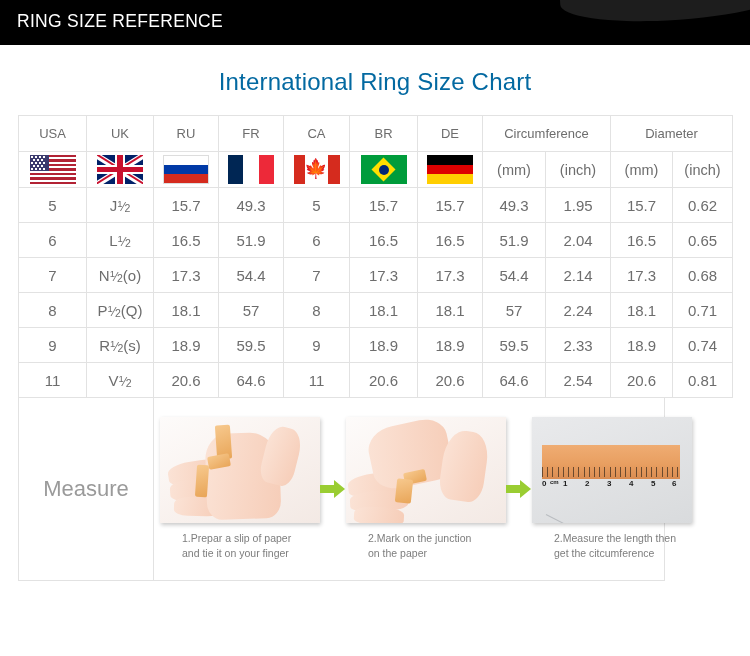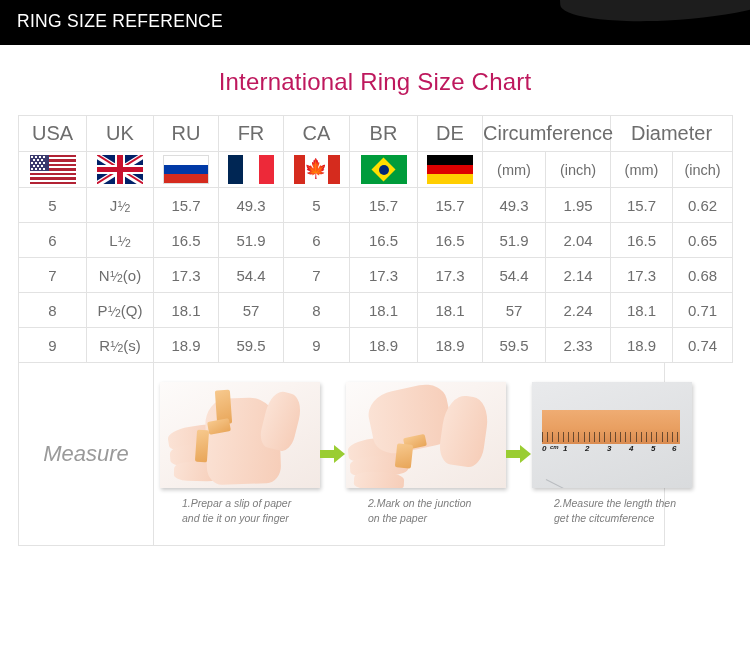--- a/index.html
+++ b/index.html
@@ -30,21 +30,21 @@
     left: 17px; top: 11px;
     color: #fff;
     font-size: 17.5px;
     letter-spacing: .3px;
     white-space: nowrap;
   }
 
   
   .chart-title {
     text-align: center;
-    color: #be185d;
+    color: #0369a1;
     font-size: 24px;
     font-weight: 400;
     padding-top: 23px;
     padding-bottom: 19px;
     letter-spacing: .2px;
   }
 
   
   .table-wrap { padding: 0 18px; }
   table.size-chart {
@@ -52,21 +52,21 @@
     border-collapse: collapse;
     table-layout: fixed;
   }
   table.size-chart td, table.size-chart th {
     border: 1px solid #e2e2e2;
     text-align: center;
     vertical-align: middle;
     color: #6d6d6d;
     font-weight: 400;
   }
-  .hdr-name { height: 36px; font-size: 20px; color: #8b8b8b; }
+  .hdr-name { height: 36px; font-size: 13px; color: #8b8b8b; }
   .hdr-flag { height: 36px; padding: 0; }
   .unit     { height: 36px; font-size: 14.5px; color: #8b8b8b; }
   .data-row td { height: 35px; font-size: 15px; color: #606060; }
 
   
   col.c-usa  { width: 68px; }
   col.c-uk   { width: 67px; }
   col.c-ru   { width: 65px; }
   col.c-fr   { width: 65px; }
   col.c-ca   { width: 66px; }
@@ -166,21 +166,20 @@
   
   .flag-de { background: linear-gradient(to bottom,
       #000 0 33.33%, #DD0000 33.33% 66.66%, #FFCE00 66.66% 100%); }
 
   
   .measure-table {
     width: 647px;
     border-collapse: collapse;
     table-layout: fixed;
     margin-top: -1px;
-    font-style: italic;
   }
   .measure-table td {
     border: 1px solid #e2e2e2;
     vertical-align: middle;
   }
   .measure-label {
     width: 135px; height: 182px;
     text-align: center;
     color: #9a9a9a;
     font-size: 22px;
@@ -382,20 +381,33 @@
           <td>18.9</td>
           <td>59.5</td>
           <td>9</td>
           <td>18.9</td>
           <td>18.9</td>
           <td>59.5</td>
           <td>2.33</td>
           <td>18.9</td>
           <td>0.74</td>
         </tr>
+        <tr class="data-row">
+          <td>11</td>
+          <td><span class="uk-val"><span>V</span><span class="num">1</span><span class="sl">⁄</span><span class="den">2</span><span></span></span></td>
+          <td>20.6</td>
+          <td>64.6</td>
+          <td>11</td>
+          <td>20.6</td>
+          <td>20.6</td>
+          <td>64.6</td>
+          <td>2.54</td>
+          <td>20.6</td>
+          <td>0.81</td>
+        </tr>
       </tbody>
   </table>
 
   <table class="measure-table">
     <tbody>
         <tr>
       <td class="measure-label">Measure</td>
       <td class="steps-cell">
         <div class="steps">
 

